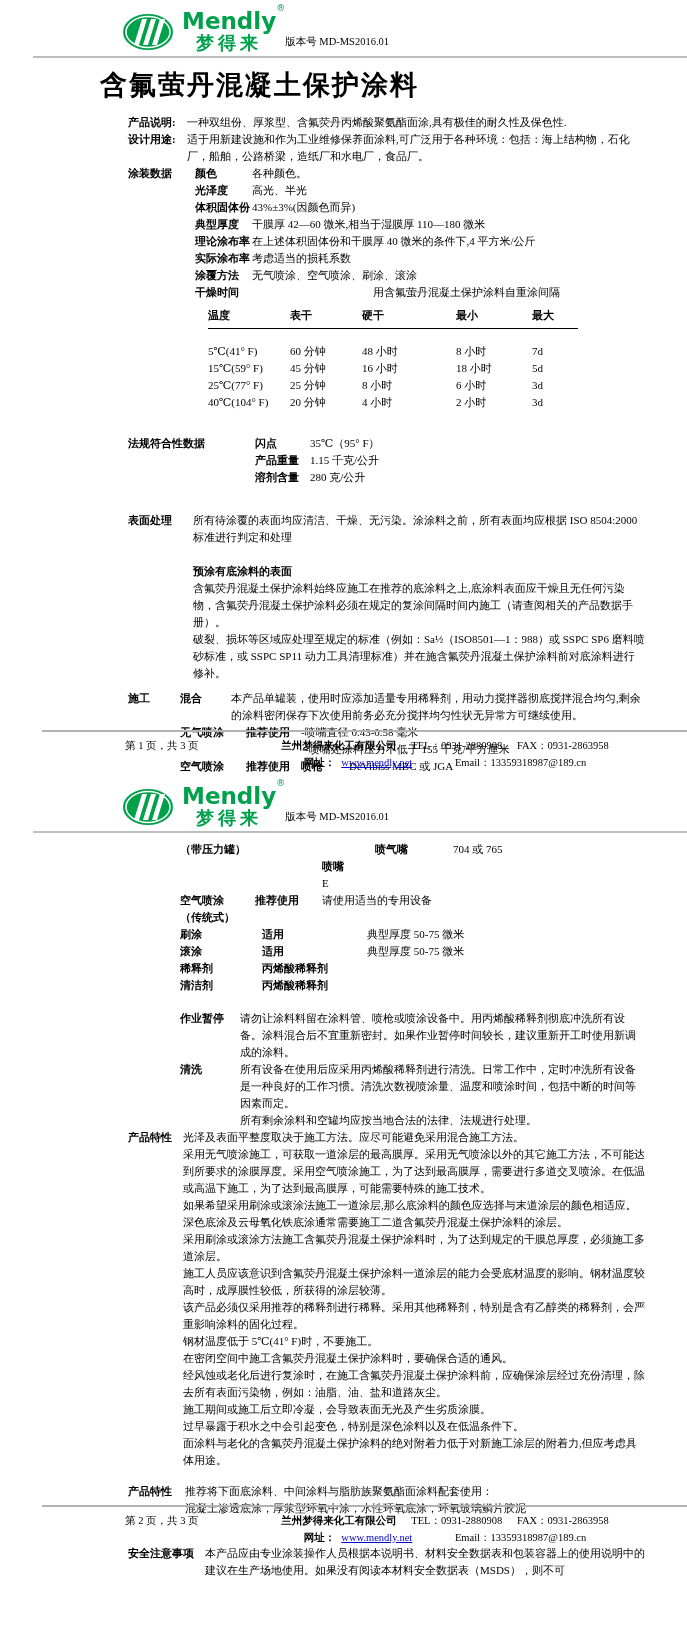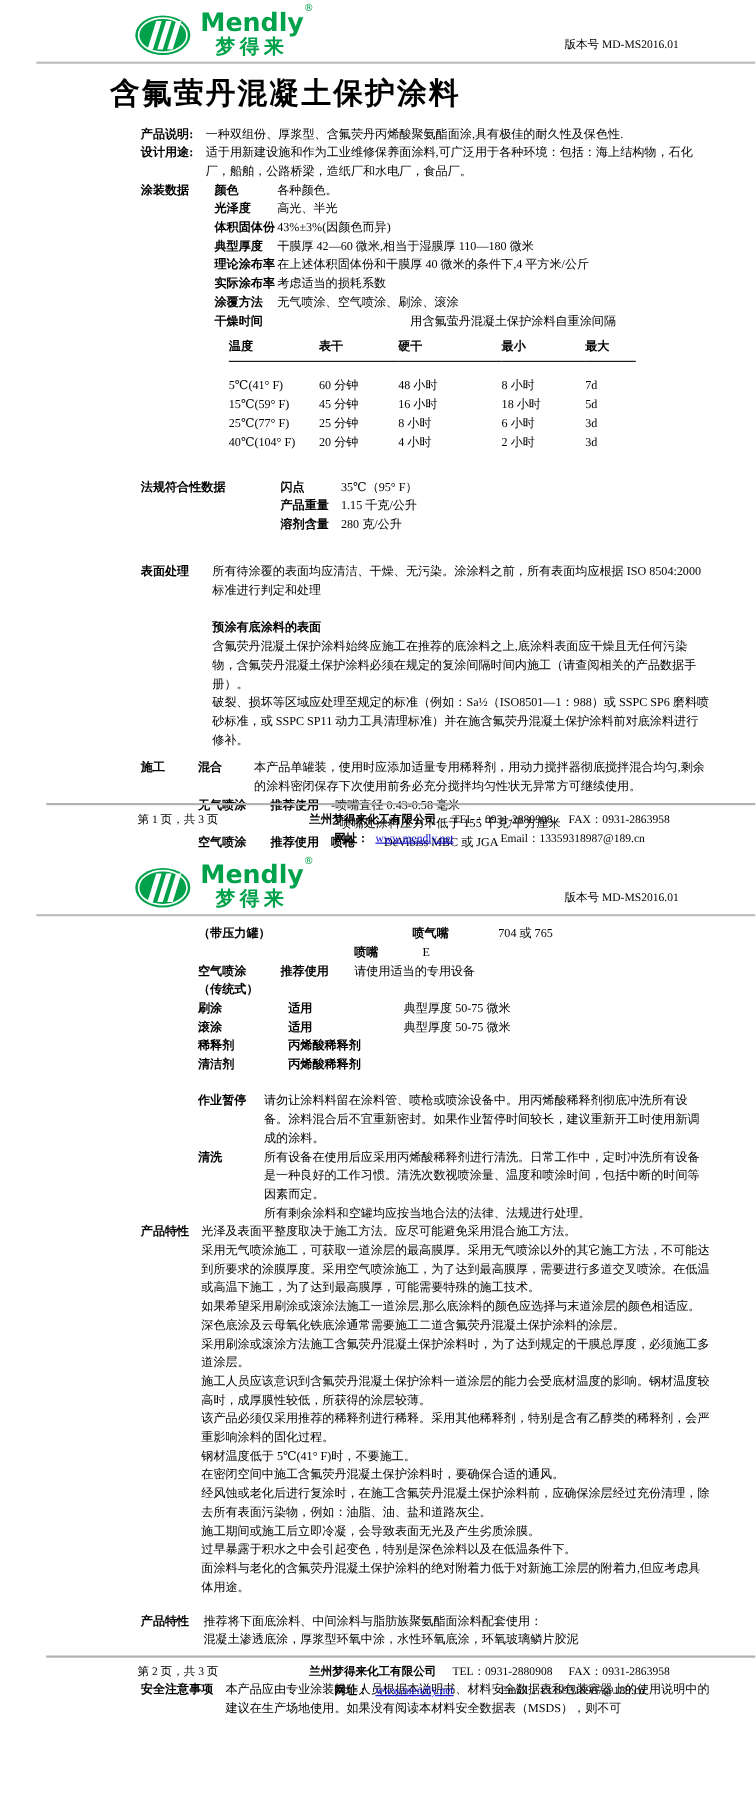--- a/index.html
+++ b/index.html
@@ -3,21 +3,21 @@
 <meta charset="utf-8">
 <style>
   html,body { margin:0; padding:0; background:#ffffff; }
   body { width:687px; font-family:"Liberation Serif","DejaVu Serif",serif; color:#000; font-size:11px; line-height:17px; }
   .doc { width:687px; }
   .page { position:relative; overflow:hidden; background:#fff; }
   .page1 { height:775px; }
   .page2 { height:863px; }
 
   
-  .hdr { display:flex; justify-content:space-between; align-items:flex-end; padding:8px 70px 2px 122px; height:44px; }
+  .hdr { display:flex; align-items:flex-end; padding:8px 70px 2px 122px; height:44px; }
   .logo { display:flex; align-items:flex-start; gap:4px; }
   .logo-mark { margin-top:2px; }
   .logo-text { line-height:1; }
   .logo-name { font-family:"DejaVu Sans","Liberation Sans",sans-serif; font-weight:bold; color:#00A14B; font-size:23px; letter-spacing:0px; }
   .logo-cn { font-family:"DejaVu Sans","Liberation Sans",sans-serif; font-weight:bold; color:#00A14B; font-size:18px; letter-spacing:4px; margin-top:1px; margin-left:14px; }
   .reg { font-family:"DejaVu Sans",sans-serif; color:#00A14B; font-size:9px; vertical-align:top; position:relative; top:-6px; }
   .version { font-size:10.5px; white-space:nowrap; padding-bottom:2px; }
   .hdr-rule { border:none; border-top:2px solid #bdbdbd; margin:2px 0 0 33px; }
 
   
@@ -51,21 +51,21 @@
   .app-l2 { width:51px; flex-shrink:0; font-weight:bold; }
   .app-val { flex:1; }
   .gun { display:flex; gap:26px; }
 
   
   .r2 { display:flex; margin:0 42px 0 180px; }
   .p2c1 { width:75px; flex-shrink:0; font-weight:bold; }
   .p2c1w { width:195px; flex-shrink:0; font-weight:bold; }
   .p2c2 { width:67px; flex-shrink:0; font-weight:bold; }
   .p2c2w { width:105px; flex-shrink:0; font-weight:bold; }
-  .nozzle-row { margin-left:322px; }
+  .nozzle-row { margin-left:322px;flex-direction:column; }
   .nozzle-k { width:62px; font-weight:bold; flex-shrink:0; }
   .pz-k { width:78px; font-weight:bold; flex-shrink:0; }
   .blk-label { width:60px; flex-shrink:0; font-weight:bold; }
   .feat-label { width:55px; flex-shrink:0; font-weight:bold; }
   .sys-label { width:57px; flex-shrink:0; font-weight:bold; }
   .safe-label { width:77px; flex-shrink:0; font-weight:bold; }
 
   
   .pg-footer { position:absolute; left:0; right:0; }
   .page1 .pg-footer { top:730px; }

